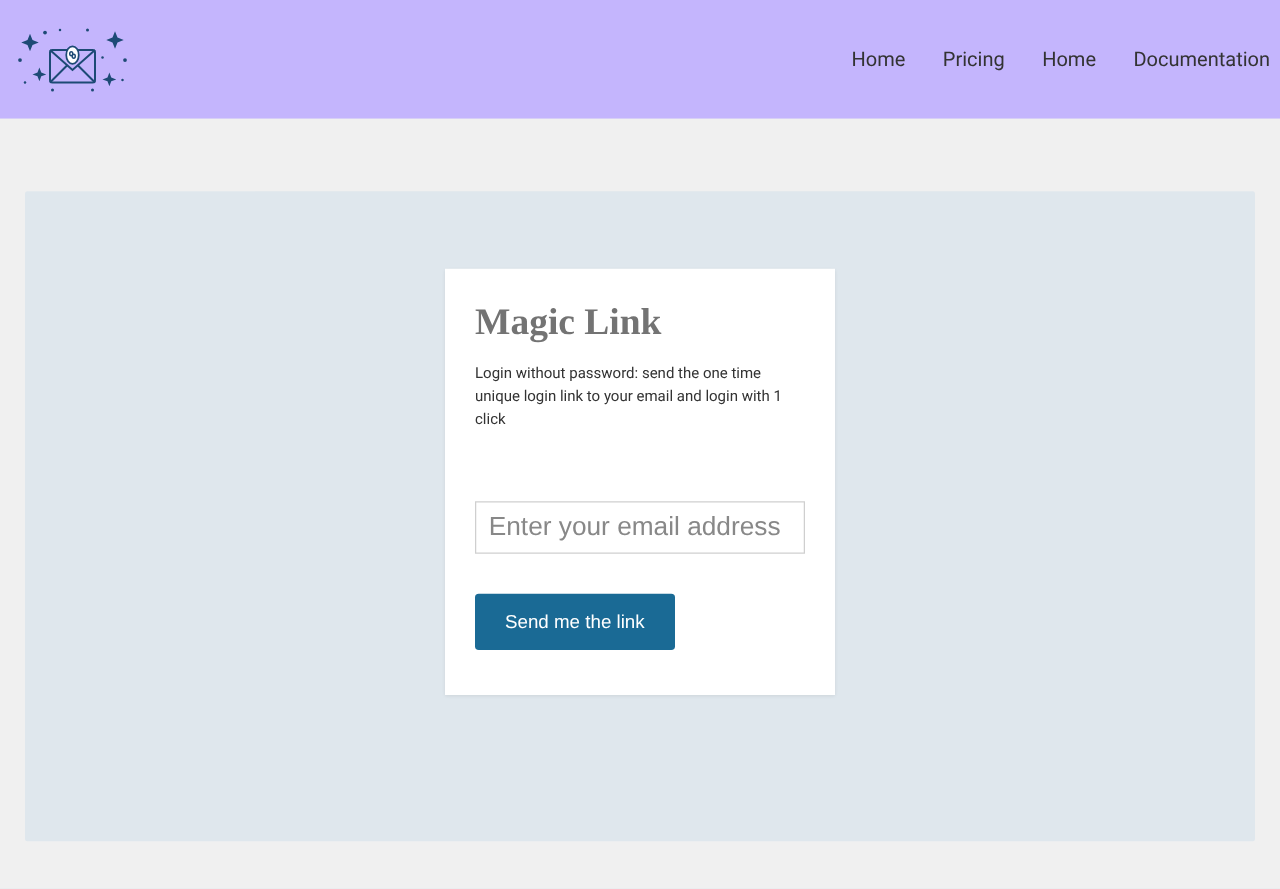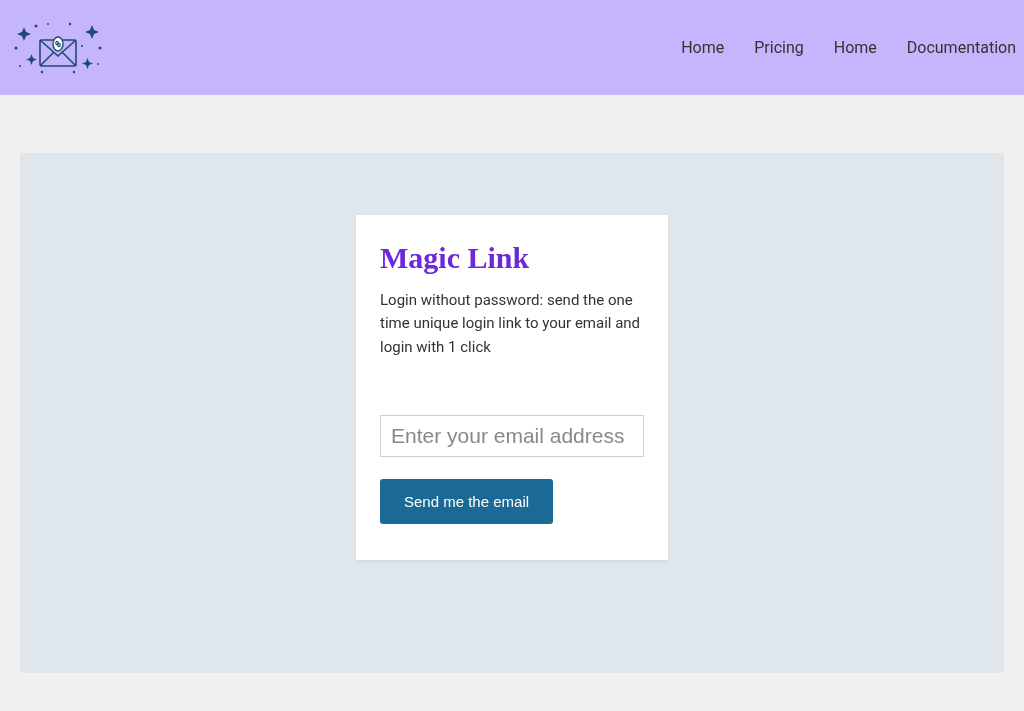--- a/index.html
+++ b/index.html
@@ -5,24 +5,24 @@
     * { box-sizing: border-box; margin: 0; padding: 0; }
     body { font-family: -apple-system, BlinkMacSystemFont, "Segoe UI", Roboto, sans-serif; background: #f0f0f0; width: 1024px; height: 711px; overflow: hidden; }
     .header { background: #c4b5fd; display: flex; align-items: center; justify-content: space-between; padding: 18px 8px; height: 95px; }
     .logo { width: 100px; height: 60px; display: flex; align-items: center; justify-content: center; }
     .nav-right { display: flex; align-items: center; gap: 30px; }
     .nav-link { color: #333; text-decoration: none; font-size: 16px; cursor: pointer; }
     .buy-btn { background: #1a6a95; color: #fff; border: none; border-radius: 4px; padding: 14px 28px; font-size: 15px; cursor: pointer; }
     .page { background: #f0f0f0; padding: 58px 20px 0; }
     .demo-container { background: #dfe7ed; border-radius: 2px; min-height: 520px; display: flex; justify-content: center; align-items: flex-start; padding-top: 62px; }
     .card { background: #fff; width: 312px; padding: 26px 24px 36px; box-shadow: 0 1px 3px rgba(0,0,0,0.08); }
-    .card-title { font-family: Georgia, "Times New Roman", serif; font-weight: 700; font-size: 30px; color: #6d28d9; margin-bottom: 14px; }
-    .card-desc { font-size: 15px; color: #333; line-height: 1.55; margin-bottom: 56px; }
+    .card-title { font-family: Georgia, "Times New Roman", serif; font-weight: 700; font-size: 30px; color: #737373; margin-bottom: 14px; }
+    .card-desc { font-size: 12px; color: #333; line-height: 1.55; margin-bottom: 56px; }
     .field-label { font-size: 15px; color: #333; display: block; margin-bottom: 8px; }
-    .email-input { width: 100%; border: 1px solid #cfcfcf; font-size: 21px; padding: 8px 10px; color: #333; margin-bottom: 22px; }
+    .email-input { width: 100%; border: 1px solid #cfcfcf; font-size: 21px; padding: 8px 10px; color: #333; margin-bottom: 32px; }
     .email-input::placeholder { color: #888; }
     .send-btn { background: #1a6a95; color: #fff; border: none; border-radius: 3px; padding: 14px 24px; font-size: 15px; cursor: pointer; }
   </style>
 </head>
 <body>
 
 <header class="header">
   <div class="logo">
     <svg viewBox="0 0 100 60" width="100" height="60">
       <g stroke="#1d4a75" stroke-width="1.6" fill="none">
@@ -59,16 +59,16 @@
     <a class="nav-link">Documentation</a>
   </nav>
 </header>
 
 <main class="page">
   <div class="demo-container">
     <div class="card">
       <h1 class="card-title">Magic Link</h1>
       <p class="card-desc">Login without password: send the one time unique login link to your email and login with 1 click</p>
       <input type="email" class="email-input" placeholder="Enter your email address" style="">
-      <button class="send-btn">Send me the email</button>
+      <button class="send-btn">Send me the link</button>
     </div>
   </div>
 </main>
 
 </body></html>

